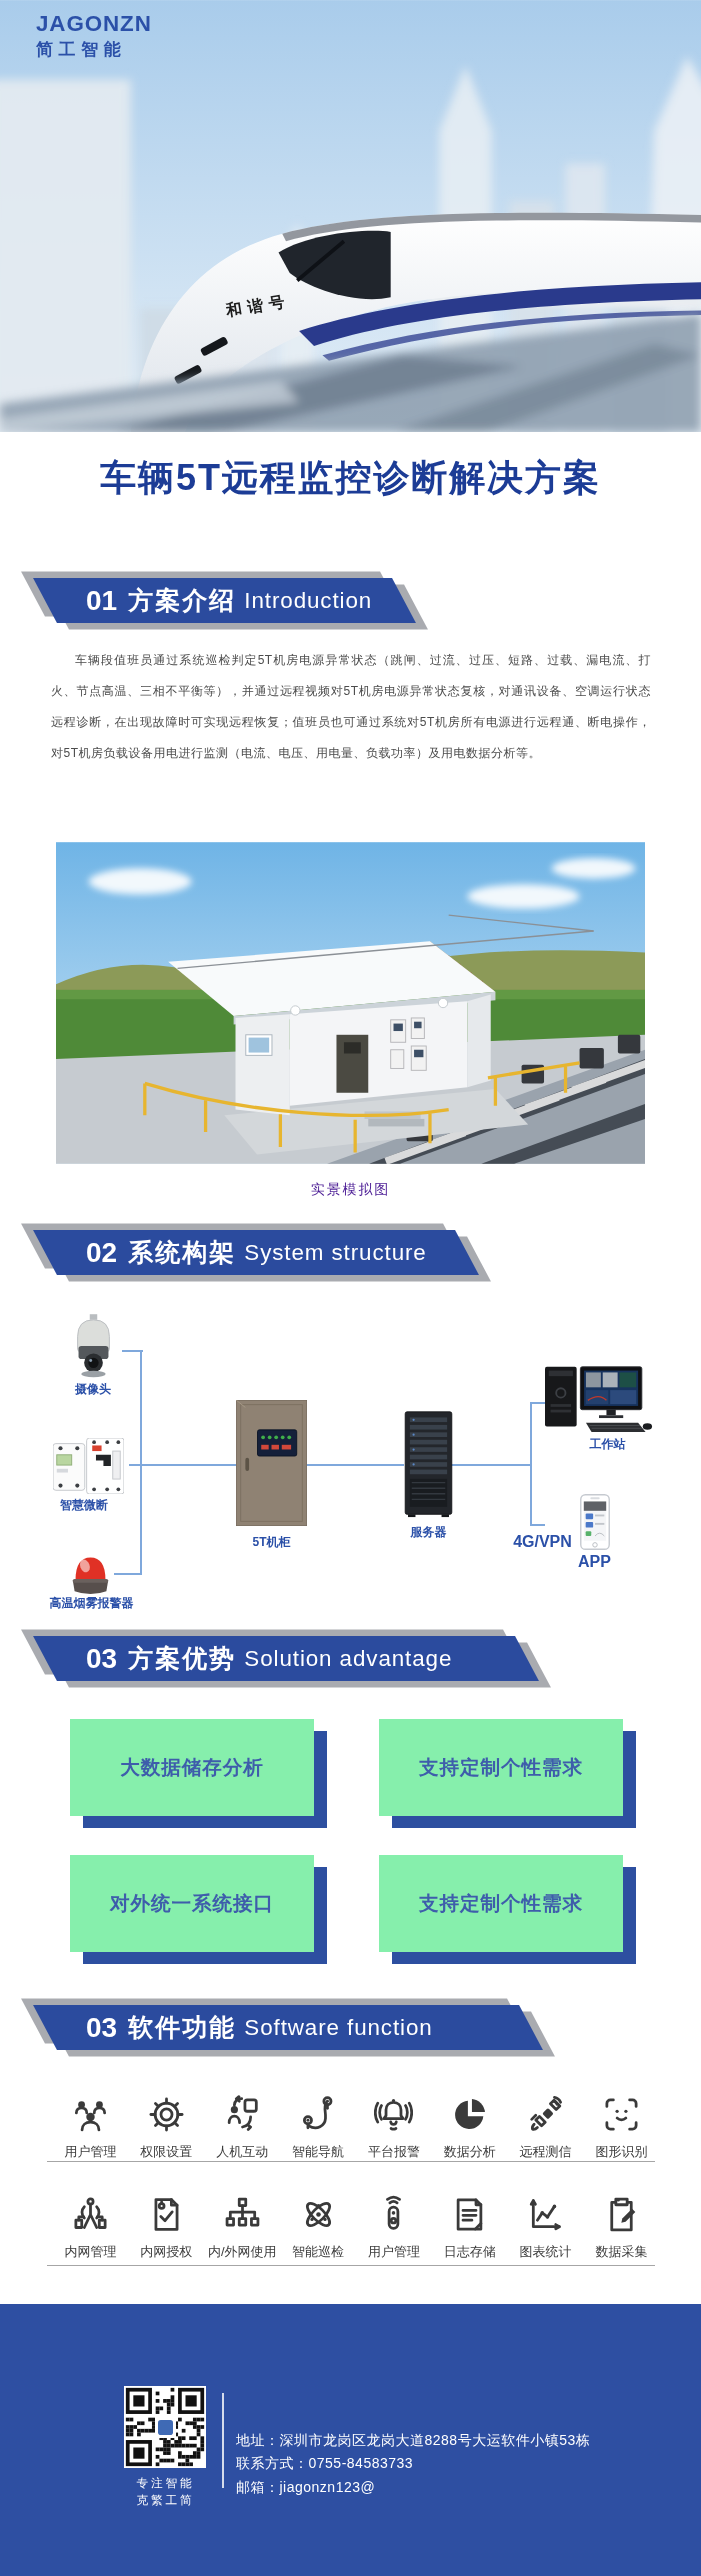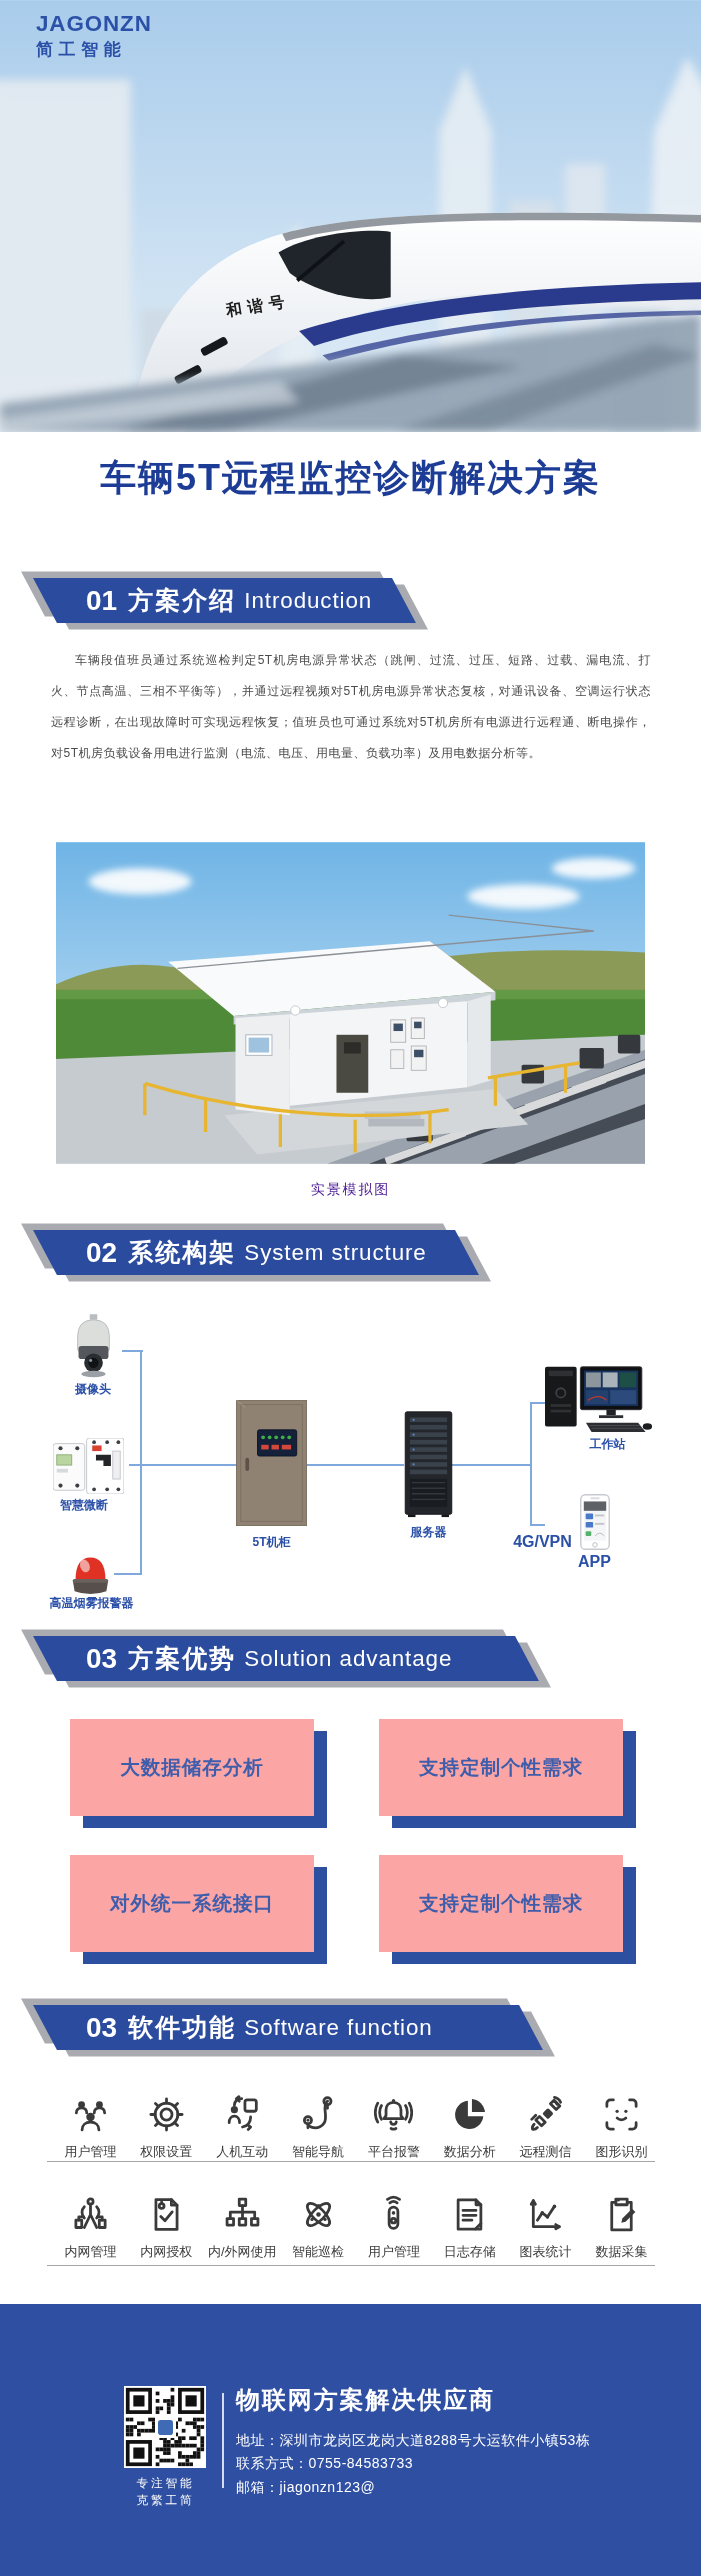--- a/index.html
+++ b/index.html
@@ -37,21 +37,21 @@
   #sim-caption{left:0;top:1181px;width:701px;text-align:center;font-size:14px;color:#4c1d95;letter-spacing:1.9px;}
 
   
   .d-line{position:absolute;background:#7fa8dc;}
   .d-label{position:absolute;color:#2b50a8;font-size:12px;font-weight:600;text-align:center;white-space:nowrap;}
   .d-label-big{font-size:16px;font-weight:700;}
 
   
   .adv-card{position:absolute;width:244px;height:97px;}
   .adv-shadow{position:absolute;left:13px;top:12px;width:244px;height:97px;background:#2d4fa0;}
-  .adv-face{position:absolute;left:0;top:0;width:244px;height:97px;background:#fca5a5;display:flex;align-items:center;justify-content:center;font-family:Liberation Serif, serif;}
+  .adv-face{position:absolute;left:0;top:0;width:244px;height:97px;background:#86efac;display:flex;align-items:center;justify-content:center;font-family:Liberation Serif, serif;}
   .adv-face span{font-size:19.6px;font-weight:600;color:#3e5dab;letter-spacing:0.9px;}
 
   
   .fn-row{position:absolute;left:53px;width:606px;display:flex;justify-content:space-between;}
   .fn-cell{width:75px;text-align:center;}
   .fn-cell svg{width:39px;height:39px;}
   .fn-label{margin-top:5.6px;font-size:13px;color:#3c3c3c;white-space:nowrap;}
   .grid-divider{position:absolute;left:47px;width:608px;height:0.9px;background:#a6a6a6;}
   .icon-stroke{stroke:#3a3a3a;fill:none;stroke-width:1.7;stroke-linecap:round;stroke-linejoin:round;}
   .icon-fill{fill:#3a3a3a;stroke:none;}
@@ -759,20 +759,19 @@
         </svg>
       <div style="position:absolute;left:31px;top:31px;width:20.6px;height:20.6px;background:#fff;display:flex;align-items:center;justify-content:center;">
         <div style="width:15px;height:15px;background:#3f6ab5;border-radius:2.8px;"></div>
       </div>
     </div>
     <div id="qr-slogan">
       <div>专注智能</div>
       <div>克繁工简</div>
     </div>
     <div id="footer-vdiv"></div>
-    <div id="footer-title">物联网方案解决供应商</div>
     <div class="footer-line" id="footer-address">地址：深圳市龙岗区龙岗大道8288号大运软件小镇53栋</div>
     <div class="footer-line" id="footer-contact">联系方式：0755-84583733</div>
     <div class="footer-line" id="footer-email">邮箱：jiagonzn123@</div>
   </div>
 
 </div>
 
 
 </body></html>

